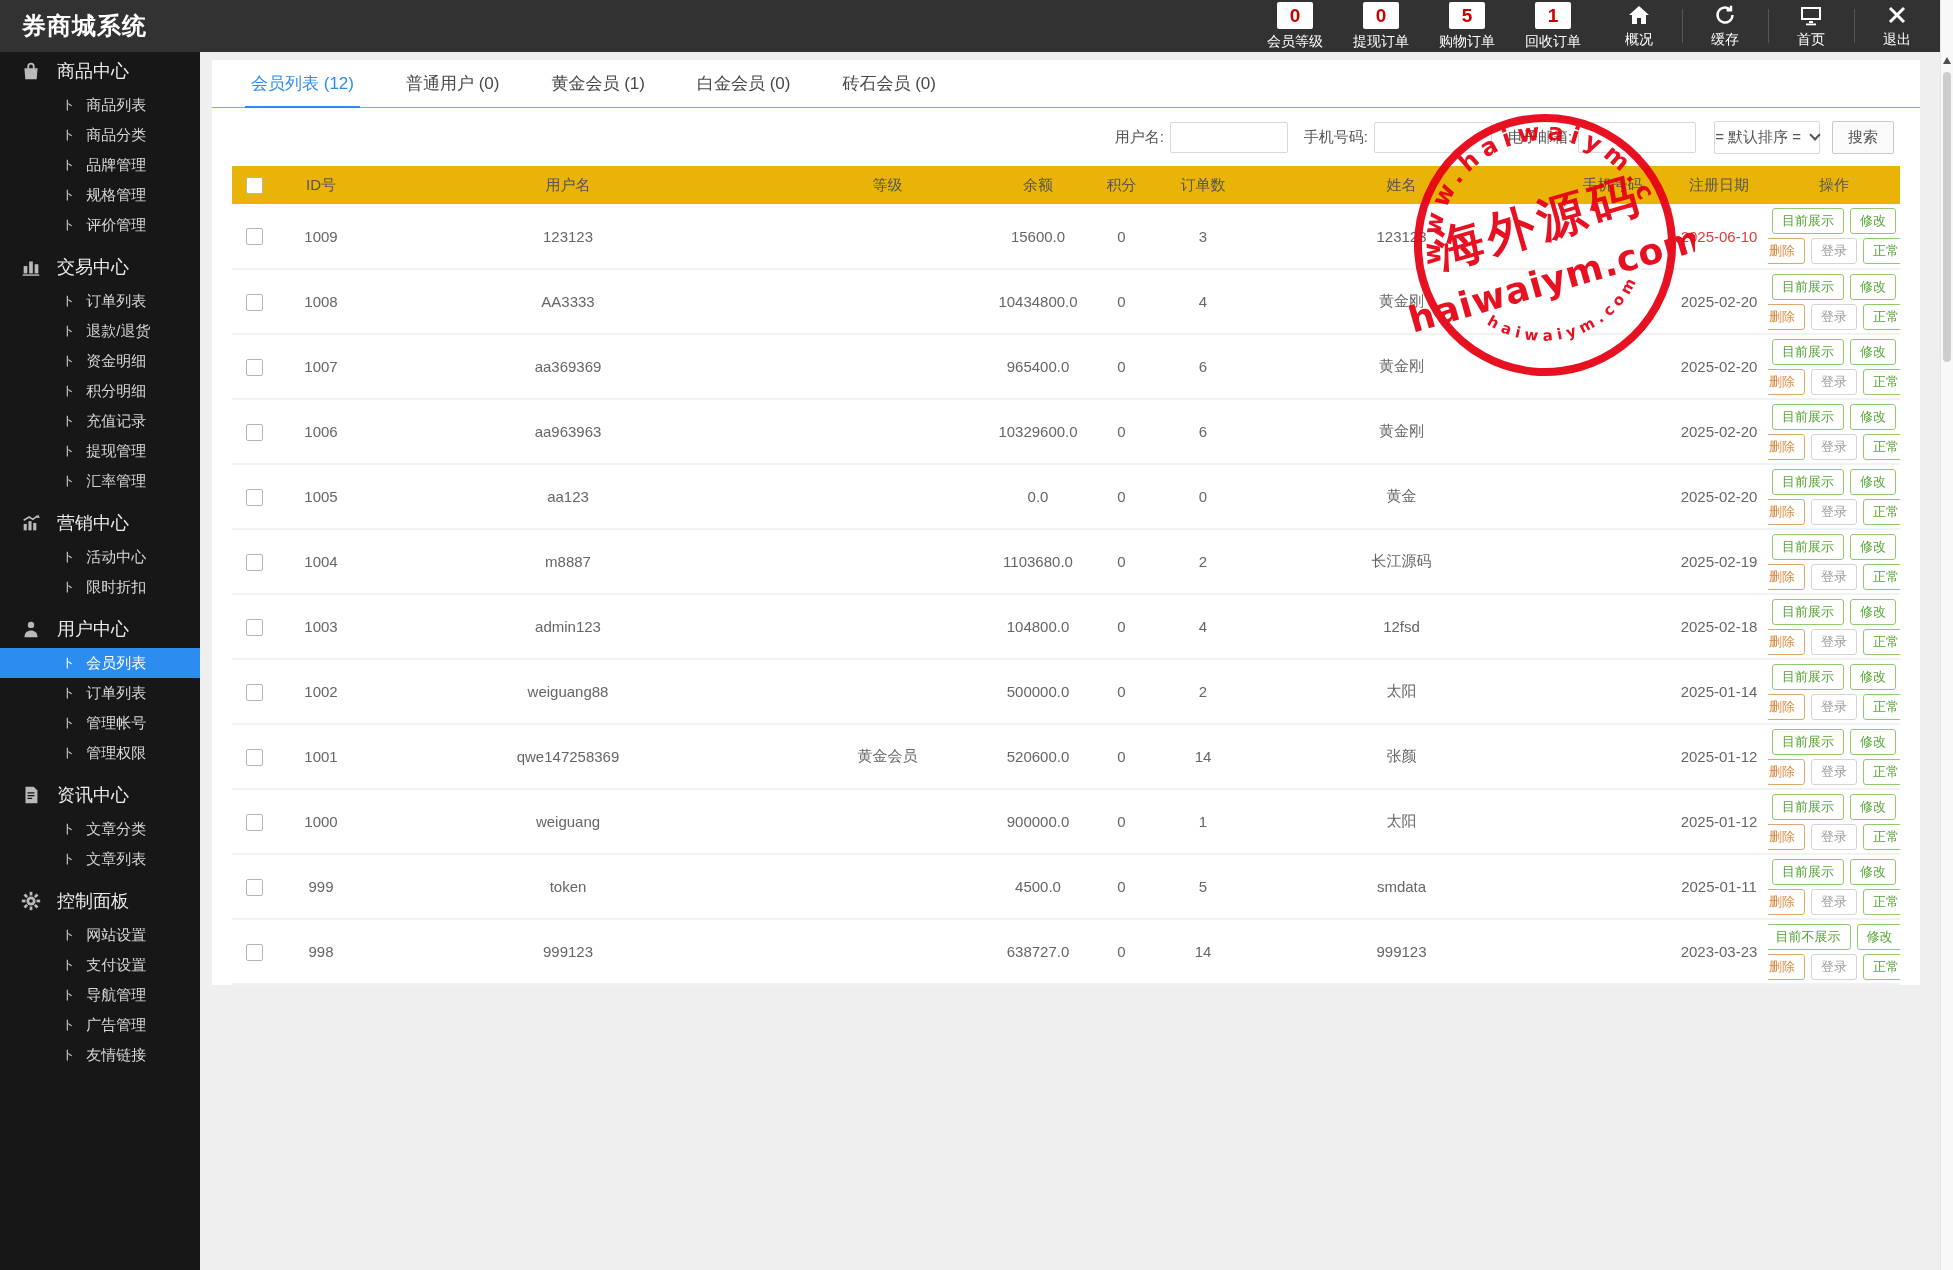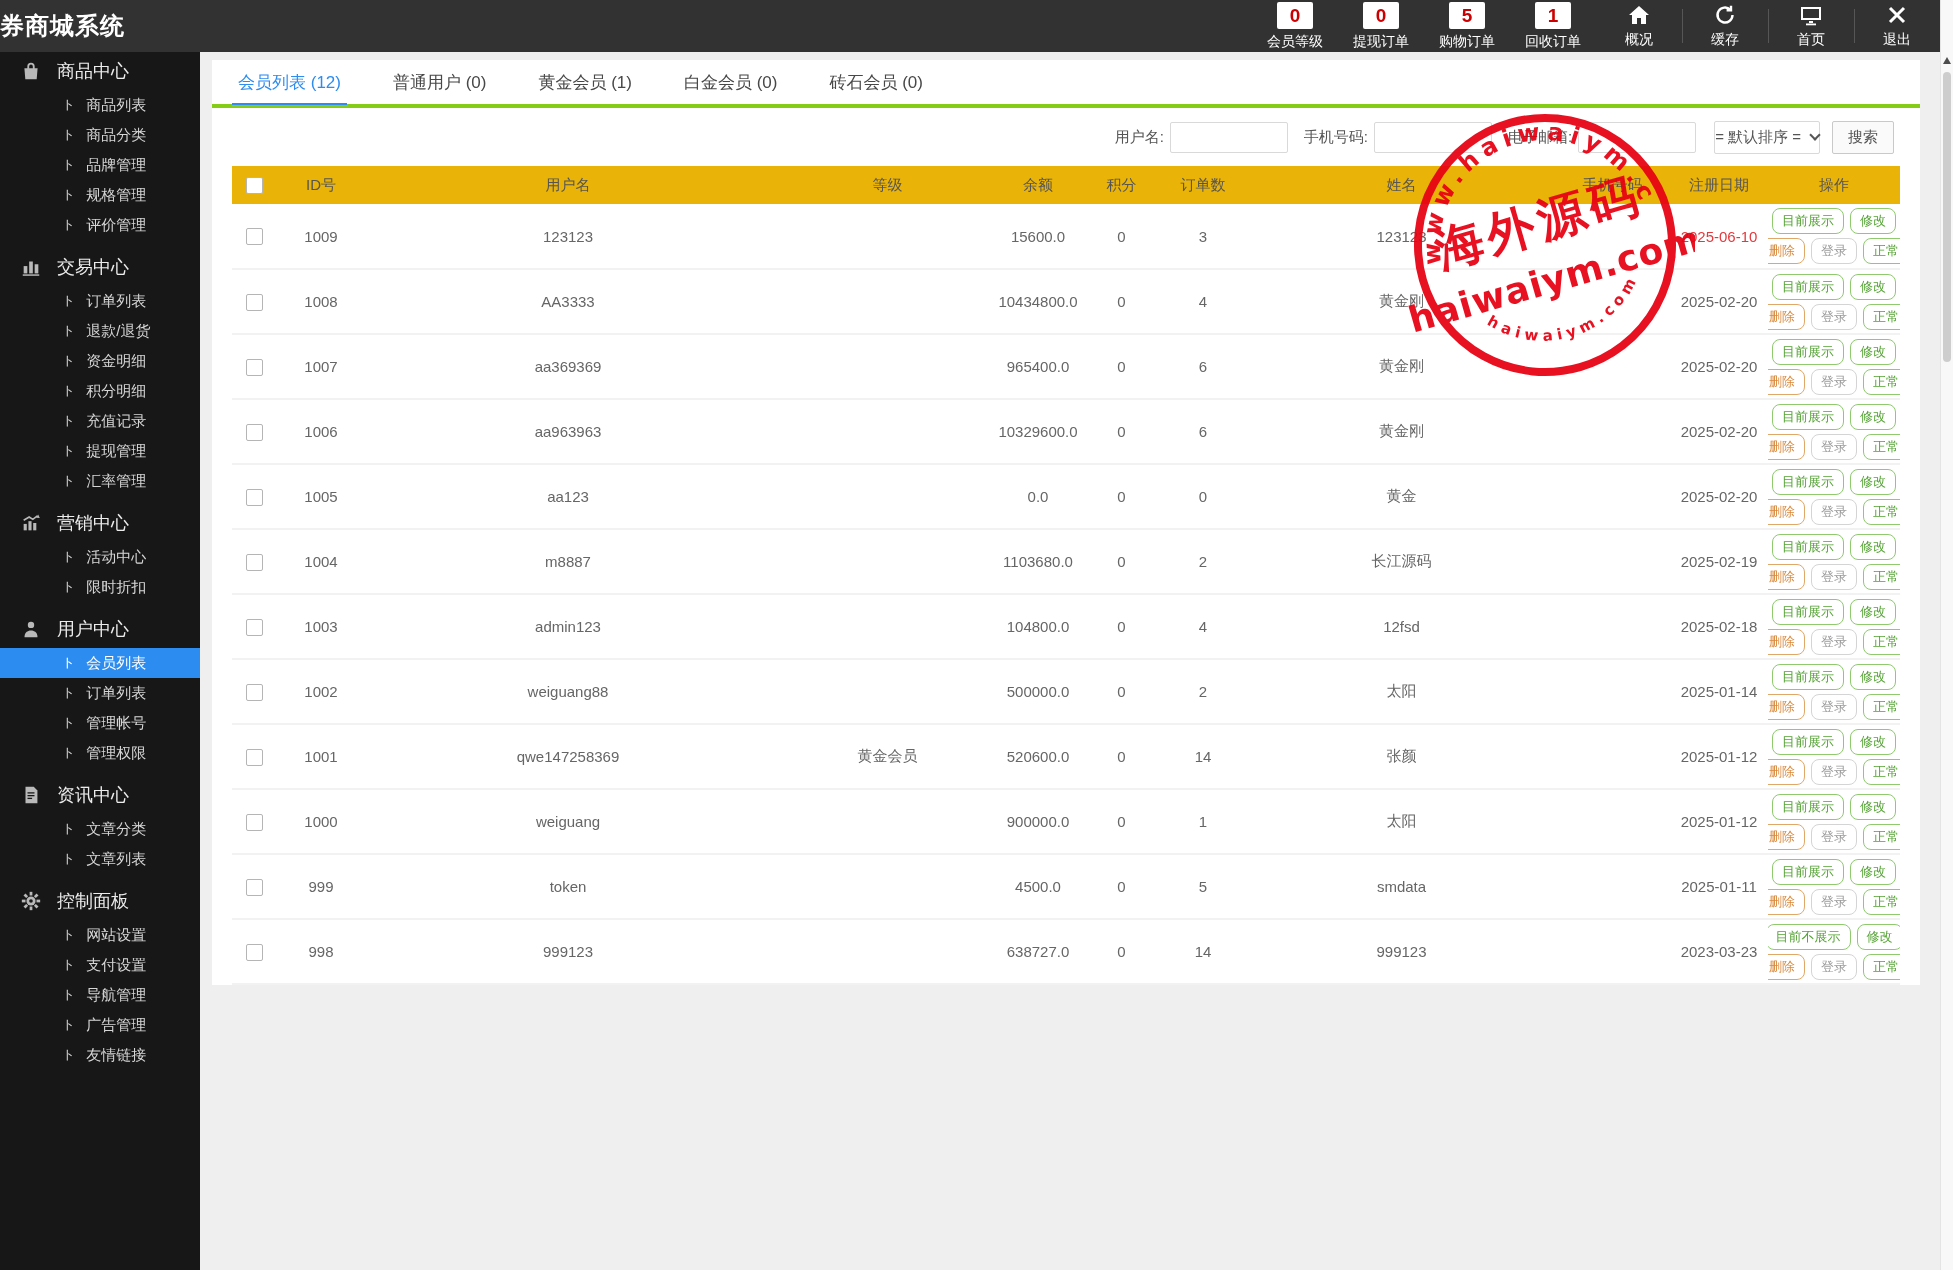--- a/index.html
+++ b/index.html
@@ -2,21 +2,21 @@
 <html><head>
 <meta charset="utf-8">
 <style>
   *{margin:0;padding:0;box-sizing:border-box;}
   html,body{width:1953px;height:1270px;overflow:hidden;background:#efefef;
     font-family:"Liberation Sans","DejaVu Sans",sans-serif;}
 
   
   .topbar{position:absolute;top:0;left:0;width:1940px;height:52px;background:#323232;
     display:flex;align-items:center;z-index:6;}
-  .app-title{color:#fff;font-size:24px;font-weight:bold;letter-spacing:1px;}
+  .app-title{color:#fff;font-size:24px;font-weight:bold;padding-left:22px;letter-spacing:1px;}
   .topbar-right{margin-left:auto;display:flex;height:100%;}
   .tb-item{width:86px;display:flex;flex-direction:column;align-items:center;justify-content:center;
     color:#fff;cursor:pointer;position:relative;}
   .badge-box{background:#fff;color:#c00;font-weight:bold;font-size:19px;line-height:1;
     padding:4px 8px;border-radius:2px;min-width:36px;text-align:center;}
   .tb-label{font-size:14px;margin-top:4px;color:#fff;white-space:nowrap;}
   .tb-icon{height:24px;display:flex;align-items:center;}
   .tb-icon svg{width:24px;height:24px;}
   .tb-action:not(:first-child)::before{content:'';position:absolute;left:0;top:9px;bottom:9px;
     width:1px;background:#565656;}
@@ -32,21 +32,21 @@
   .sb-item{display:flex;align-items:center;height:30px;padding-left:62px;color:#d6d6d6;
     font-size:15px;cursor:pointer;white-space:nowrap;}
   .sb-item .tick{margin-right:11px;color:#cfcfcf;font-size:13px;}
   .sb-item.active{background:#2d8cf0;color:#fff;}
   .sb-item.active .tick{color:#fff;}
 
   
   .main{position:absolute;left:200px;top:52px;width:1740px;height:1218px;background:#efefef;}
   .card{margin:8px 20px 0 12px;background:#fff;width:1708px;}
 
-  .tabs{display:flex;height:48px;border-bottom:4px solid #84cc16;padding:0 0;}
+  .tabs{display:flex;height:48px;border-bottom:1px solid #84cc16;padding:0 13px;}
   .tab{padding:0 26px;display:flex;align-items:center;font-size:17px;color:#484848;
     cursor:pointer;position:relative;white-space:nowrap;}
   .tab.active{color:#2d8cf0;}
   .tab.active::after{content:'';position:absolute;left:20px;right:20px;bottom:-1px;height:2px;background:#2d8cf0;}
 
   .searchbar{display:flex;align-items:center;justify-content:flex-end;height:58px;padding-right:26px;}
   .sfield{display:flex;align-items:center;margin-left:16px;font-size:15px;color:#555;white-space:nowrap;}
   .sfield input{width:118px;height:31px;border:1px solid #d9d9d9;border-radius:2px;
     padding:0 6px;font-size:14px;margin-left:6px;outline:none;}
   .sort-select{display:flex;align-items:center;border:1px solid #d9d9d9;border-radius:2px;height:33px;
@@ -64,21 +64,21 @@
   th.c-id,td.c-id{text-align:left;padding-left:10px;}
   th.c-balance,td.c-balance{text-align:right;padding-right:4px;}
   td.c-balance{color:#e79c3c;}
   td.c-orders{color:#3a8ee6;}
   td.c-date{color:#8a8a8a;}
   td.c-date.red{color:#e4393c;}
   input[type=checkbox]{appearance:none;-webkit-appearance:none;width:17px;height:17px;
     border:1px solid #b5b5b5;border-radius:2px;background:#fff;cursor:pointer;vertical-align:middle;}
 
   .ops-line{display:flex;justify-content:center;}
-  .btn{border-radius:8px;background:#fff;font-size:13px;padding:3px 9px;margin:2px 3px;
+  .btn{border-radius:3px;background:#fff;font-size:13px;padding:3px 9px;margin:2px 3px;
     cursor:pointer;white-space:nowrap;font-family:inherit;}
   .btn.green{color:#56a436;border:1px solid #8fca6f;}
   .btn.orange{color:#d9883b;border:1px solid #e0a868;}
   .btn.gray{color:#9a9a9a;border:1px solid #d4d4d4;}
 
   .table-footer{display:flex;align-items:center;padding:14px 20px 22px 26px;background:#fff;}
   .batch-btn{border:1px solid #d9d9d9;background:#fff;color:#666;font-size:15px;
     padding:7px 13px;border-radius:2px;margin-left:16px;cursor:pointer;}
 
   

